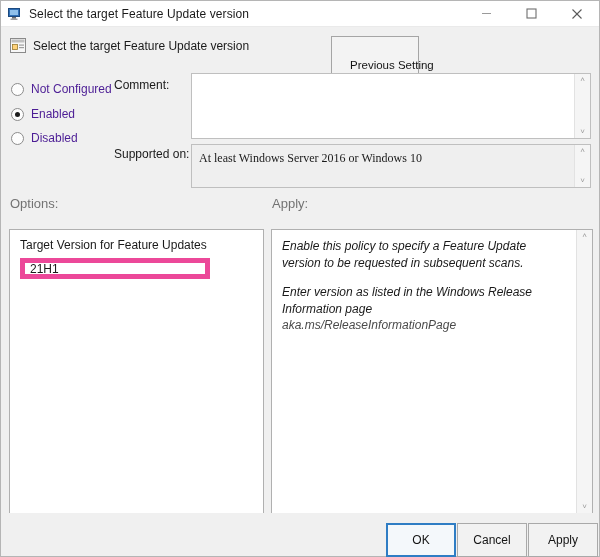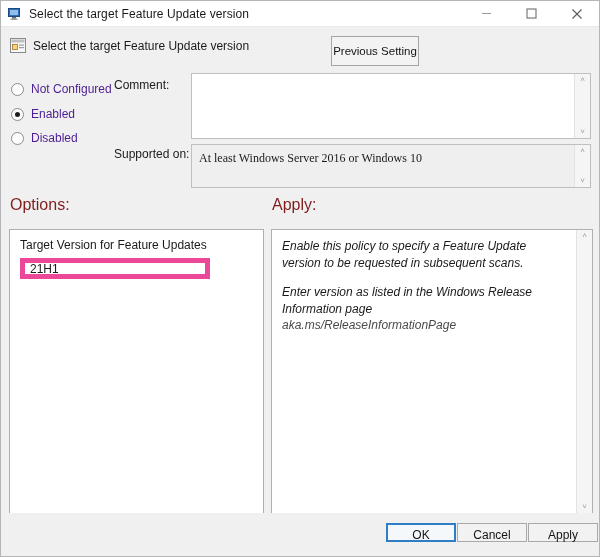--- a/index.html
+++ b/index.html
@@ -55,27 +55,27 @@
     position: absolute; left: 9px; top: 10px;
     width: 17px; height: 16px;
   }
   .header-title {
     position: absolute; left: 32px; top: 11px;
     font-size: 12px; color: #1a1a1a;
     white-space: nowrap;
   }
   .setting-btn {
     position: absolute; top: 8px;
-    height: 30px; width: 88px;
+    height: 23px; width: 88px;
     font-size: 11.5px;
     font-family: "Liberation Sans", sans-serif;
     background: #f3f3f3;
     border: 1px solid #a5a5a5;
     color: #141414;
-    padding: 0;
+    padding: 18px;
     line-height: 21px;
     text-align: center;
     white-space: nowrap;
   }
   .setting-btn.prev { left: 330px; }
   .setting-btn.next {
     left: 427px;
     background: #e8e8e8;
     border-color: #d2d2d2;
     color: #c3c3c3;
@@ -149,21 +149,21 @@
     border-left: 1px solid #e2e2e2;
     display: flex; flex-direction: column;
     justify-content: space-between; align-items: center;
     padding: 2px 0;
   }
   .vscroll .arrow { color: #9b9b9b; font-size: 8px; line-height: 8px; }
 
   
   .section-label {
     position: absolute;
-    font-size: 16px; color: #7f1d1d; text-align: center;
+    font-size: 13px; color: #737373; text-align: center;
   }
   .lbl-options { left: 9px; top: 195px; }
   .lbl-help { left: 271px; top: 195px; }
 
   .panel {
     position: absolute; top: 228px;
     border: 1px solid #b0b0b0;
     background: #ffffff;
     height: 285px;
   }
@@ -201,21 +201,21 @@
   .help-link { color: #4a4a4a; }
 
   
   .footer {
     position: absolute; left: 0; bottom: 0;
     width: 100%; height: 43px;
     background: #f0f0f0;
   }
   .btn {
     position: absolute; top: 10px;
-    height: 19px; width: 70px;
+    height: 34px; width: 70px;
     font-size: 12px;
     font-family: "Liberation Sans", sans-serif;
     background: #f2f2f2;
     border: 1px solid #a9a9a9;
     color: #141414;
     padding: 0;
     line-height: 22px;
     text-align: center;
   }
   .btn-ok {

